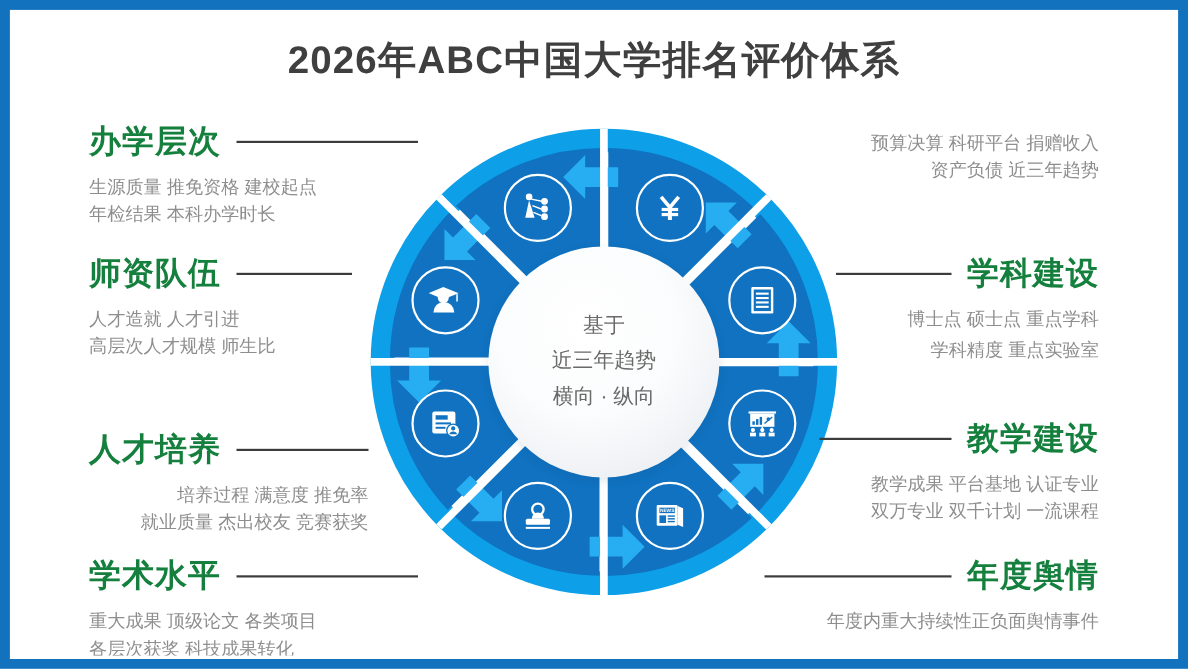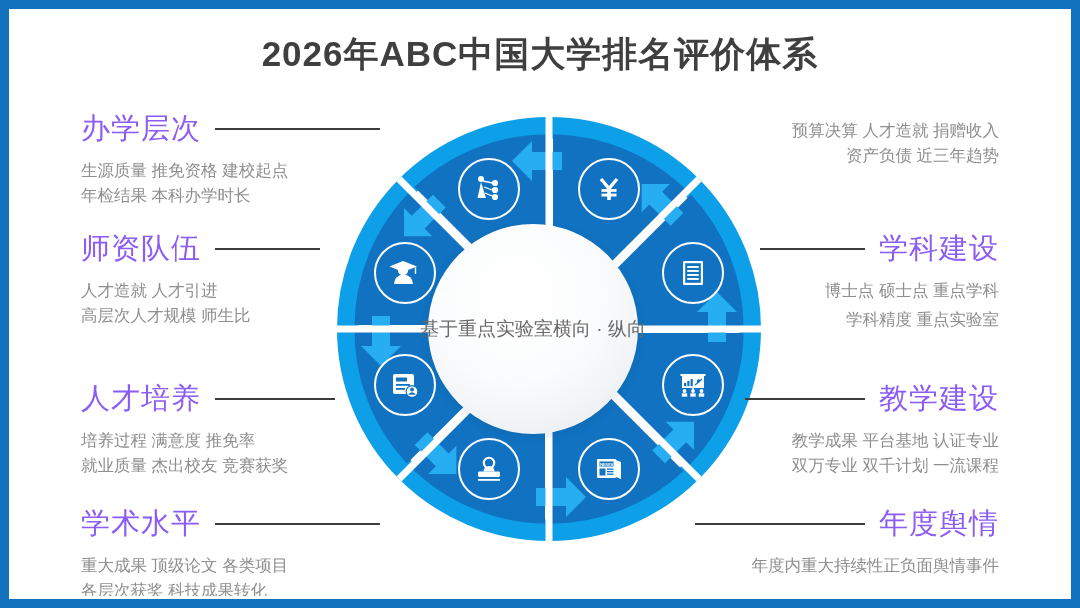--- a/index.html
+++ b/index.html
@@ -44,26 +44,26 @@
   .wheel{
     position:absolute;
     left:320px;top:100px;
     width:440px;height:440px;
   }
   .ring-outer{
     position:absolute;left:0;top:0;width:440px;height:440px;
   }
   .hub{
     position:absolute;
-    left:99px;top:115px;
+    left:115px;top:115px;
     width:210px;height:210px;
     border-radius:50%;
     background:radial-gradient(circle at 42% 34%, #ffffff 0%, #fbfcfd 45%, #eceff3 82%, #e2e6ec 100%);
     box-shadow:0 3px 9px rgba(20,60,110,.13);
-    display:flex;
+    display:flex;flex-direction:column;
     align-items:center;justify-content:center;
   }
   .hub-line{
     color:#6a6a6a;
     font-size:19px;
     line-height:32px;
     white-space:nowrap;
   }
 
   
@@ -82,21 +82,21 @@
   .block{position:absolute;}
   .block.left{left:72px;text-align:left;}
   .block.right{right:72px;text-align:right;}
 
   .head{
     display:flex;align-items:center;gap:14px;
     white-space:nowrap;
   }
   .block.right .head{justify-content:flex-end;}
   .head-text{
-    font-size:29px;font-weight:normal;color:#8b5cf6;
+    font-size:29px;font-weight:bold;color:#15803d;
     letter-spacing:1px;
   }
   .rule{
     height:2px;background:#3c3c3c;
     width:150px;
   }
   .block.right .rule{order:-1;}
   .sub{
     margin-top:9px;
     font-size:16.5px;line-height:25px;color:#8e8e8e;
@@ -188,21 +188,21 @@
         <line x1="275" y1="220" x2="432" y2="220"></line>
         <line x1="70" y1="70" x2="181" y2="181"></line>
         <line x1="259" y1="259" x2="370" y2="370"></line>
         <line x1="370" y1="70" x2="259" y2="181"></line>
         <line x1="181" y1="259" x2="70" y2="370"></line>
       </g>
     </svg>
 
     <div class="hub">
       <div class="hub-line">基于</div>
-      <div class="hub-line">重点实验室</div>
+      <div class="hub-line">近三年趋势</div>
       <div class="hub-line">横向 · 纵向</div>
     </div>
 
     <div class="badge" style="left:160px;top:80px;">
       <span>
         <svg width="30" height="30" viewBox="0 0 30 30">
           <circle cx="7" cy="5" r="3" fill="#fff"></circle>
           <path d="M7 8 L3.5 24 L12 24 Z" fill="#fff"></path>
           <circle cx="21" cy="9" r="3.1" fill="#fff"></circle>
           <circle cx="21" cy="16" r="3.1" fill="#fff"></circle>
@@ -322,40 +322,40 @@
 
   <div class="block left" style="top:220px;">
     <div class="head">
       <div class="head-text">师资队伍</div>
       <div class="rule" style="width:105px"></div>
     </div>
     <div class="sub">人才造就  人才引进</div>
     <div class="sub" style="margin-top:0">高层次人才规模  师生比</div>
   </div>
 
-  <div class="block left" style="top:370px;">
+  <div class="block left" style="top:380px;text-align:right;">
     <div class="head">
       <div class="head-text">人才培养</div>
       <div class="rule" style="width:120px"></div>
     </div>
     <div class="sub">培养过程  满意度  推免率</div>
     <div class="sub" style="margin-top:0">就业质量  杰出校友  竞赛获奖</div>
   </div>
 
   <div class="block left" style="top:495px;">
     <div class="head">
       <div class="head-text">学术水平</div>
       <div class="rule" style="width:165px"></div>
     </div>
     <div class="sub">重大成果  顶级论文  各类项目</div>
     <div class="sub" style="margin-top:0">各层次获奖  科技成果转化</div>
   </div>
 
   <div class="block right" style="top:100px;">
-    <div class="sub">预算决算  人才造就  捐赠收入</div>
+    <div class="sub">预算决算  科研平台  捐赠收入</div>
     <div class="sub" style="margin-top:0">资产负债  近三年趋势</div>
   </div>
 
   <div class="block right" style="top:220px;">
     <div class="head">
       <div class="head-text">学科建设</div>
       <div class="rule" style="width:105px"></div>
     </div>
     <div class="sub">博士点  硕士点  重点学科</div>
     <div class="sub" style="margin-top:4px">学科精度  重点实验室</div>

